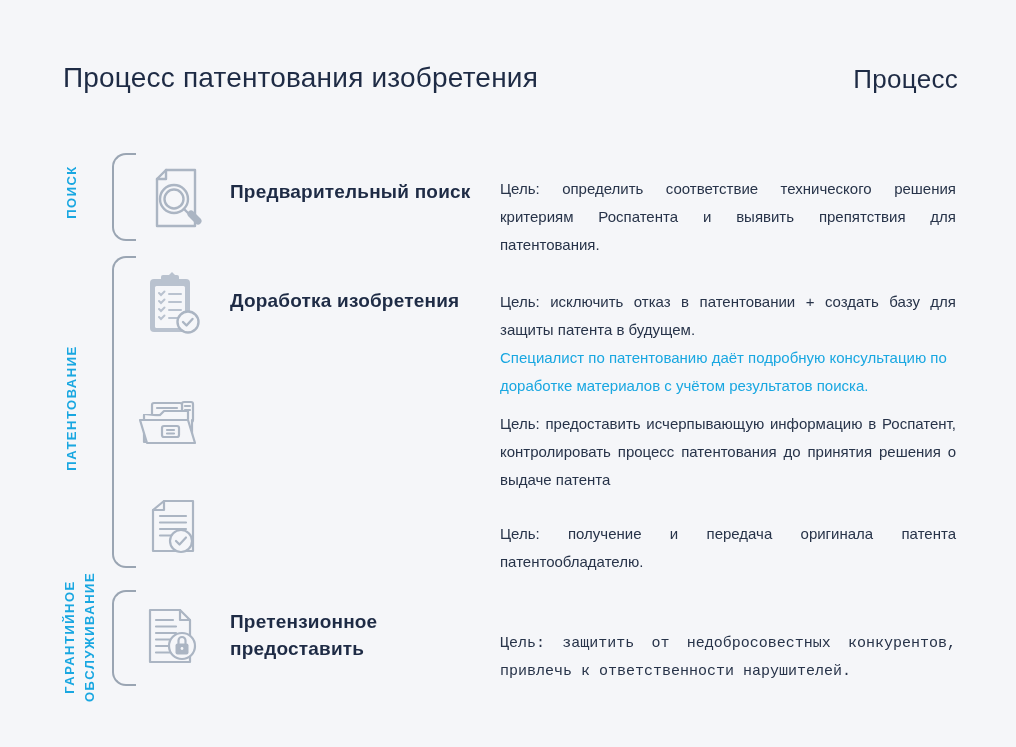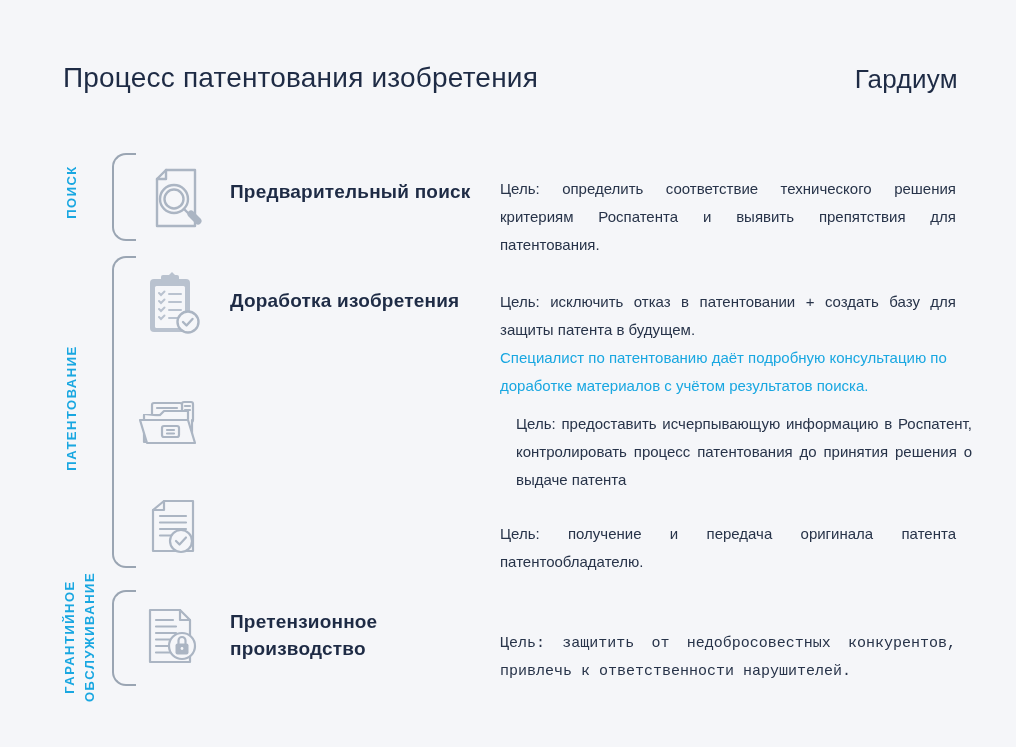--- a/index.html
+++ b/index.html
@@ -55,31 +55,31 @@
     line-height:27px;white-space:pre-line;letter-spacing:.2px;
   }
   .step-desc{
     position:absolute;left:500px;width:456px;
     font-size:15px;line-height:28px;color:#273349;
     text-align:justify;
   }
   .step-desc .hl{color:#19a7e1;text-align:left;display:block;}
 
   .t1{top:178px;} .t2{top:287px;} .t3{top:410px;} .t4{top:509px;} .t5{top:608px;}
-  .d1{top:175px;} .d2{top:288px;} .d3{top:410px;margin-left:16px;} .d4{top:510px;margin-top:10px;} .d5{top:630px;font-family:Liberation Mono, monospace;}
+  .d1{top:175px;} .d2{top:288px;} .d3{top:410px;} .d4{top:510px;margin-top:10px;} .d5{top:630px;font-family:Liberation Mono, monospace;}
   .i1{left:142px;top:164px;} .i2{left:144px;top:270px;} .i3{left:136px;top:398px;}
   .i4{left:144px;top:496px;} .i5{left:140px;top:606px;}
 </style>
 </head>
 <body>
 
 <div class="stage">
 
   <div class="page-title">Процесс патентования изобретения</div>
-  <div class="logo">Гардиум</div>
+  <div class="logo">Процесс</div>
 
   <div class="vlabel l1">ПОИСК</div>
   <div class="vlabel l2">ПАТЕНТОВАНИЕ</div>
   <div class="vlabel l3">ГАРАНТИЙНОЕ
 ОБСЛУЖИВАНИЕ</div>
 
   <div class="bracket b1"></div>
   <div class="bracket b2"></div>
   <div class="bracket b3"></div>
 
@@ -153,16 +153,16 @@
       <path d="M10 4 H40 L50 14 V56 H10 Z"></path>
       <path d="M40 4 V14 H50"></path>
       <path d="M16 14 H33 M16 20.5 H36 M16 27 H36 M16 33.5 H30 M16 40 H30 M16 46.5 H30"></path>
       <circle cx="42" cy="40" r="13" fill="#f5f6f9"></circle>
       <rect x="35.5" y="37.5" width="13" height="11" rx="2" fill="#abb5c3" stroke="none"></rect>
       <path d="M38.5 37.5 v-3 a3.5 3.5 0 0 1 7 0 v3"></path>
       <circle cx="42" cy="42.5" r="1.4" fill="#f5f6f9" stroke="none"></circle>
     </svg>
   </div>
   <div class="step-title t5">Претензионное
-производство</div>
+предоставить</div>
   <div class="step-desc d5">Цель: защитить от недобросовестных конкурентов, привлечь к ответственности нарушителей.</div>
 
 </div>
 
 </body></html>

